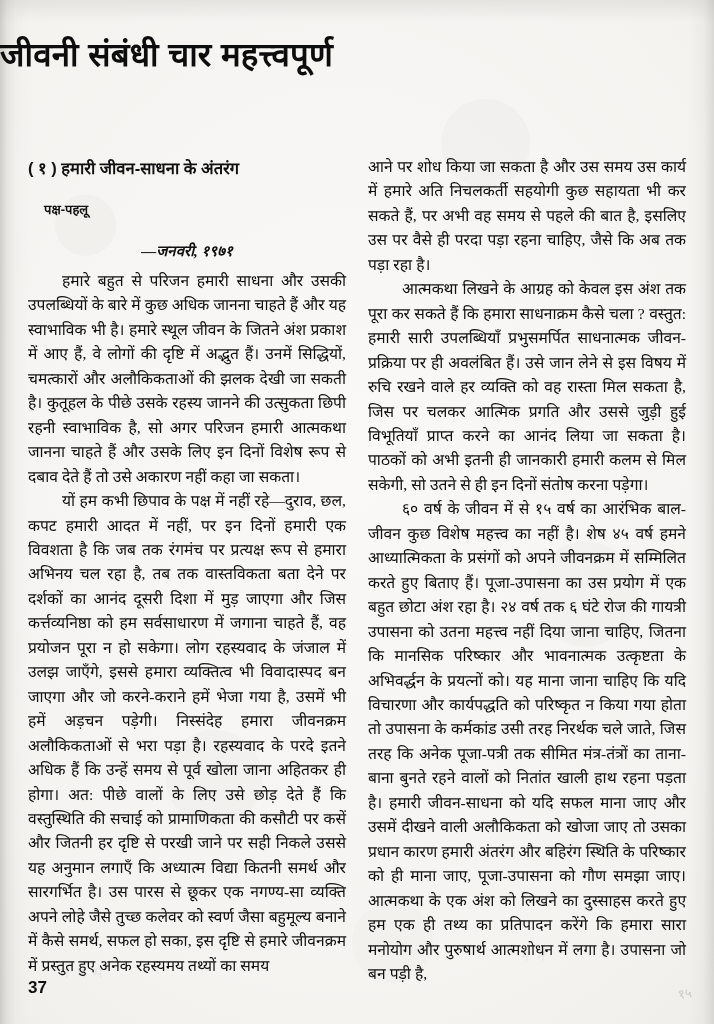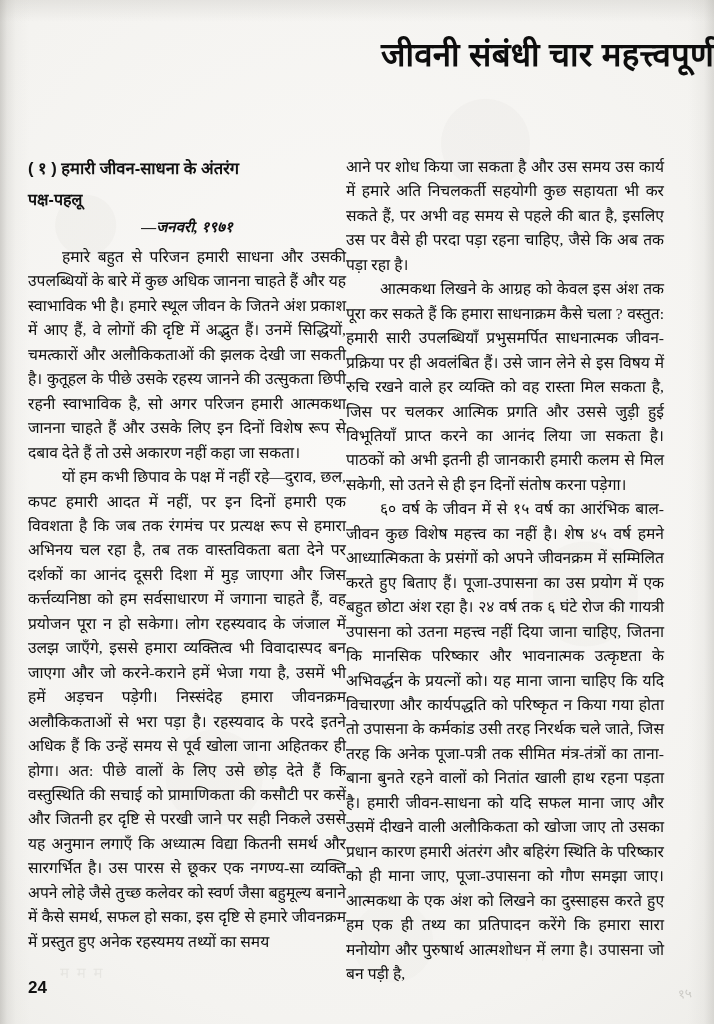--- a/index.html
+++ b/index.html
@@ -50,21 +50,21 @@
       radial-gradient(circle at 30% 76%, rgba(190,186,176,0.12) 0 48px, rgba(0,0,0,0) 49px),
       radial-gradient(circle at 55% 92%, rgba(195,191,181,0.10) 0 40px, rgba(0,0,0,0) 41px);
   }
 
   
   #title-block {
     position: absolute;
     left: 0;
     right: 0;
     top: 32px;
-    text-align: right;
+    text-align: left;
     z-index: 3;
   }
   .title-line {
     font-family: "Liberation Sans", "DejaVu Sans", sans-serif;
     font-weight: 700;
     font-size: 33px;
     line-height: 45px;
     color: #0d0d0d;
     letter-spacing: 0.2px;
     white-space: nowrap;
@@ -74,42 +74,43 @@
   }
 
   
   #columns {
     position: absolute;
     left: 28px;
     top: 155px;
     width: 658px;
     height: 790px;
     display: flex;
+    gap: 22px;
     z-index: 3;
   }
   .column {
     width: 318px;
     display: block;
   }
 
   .section-heading {
     font-family: "Liberation Sans", "DejaVu Sans", sans-serif;
     font-weight: 700;
     font-size: 16.5px;
     line-height: 26px;
     color: #111;
     margin: 0 0 6px 0;
   }
   .section-heading-2 {
     font-family: "Liberation Sans", "DejaVu Sans", sans-serif;
     font-weight: 700;
-    font-size: 16px;
+    font-size: 13px;
     line-height: 26px;
     color: #111;
-    margin: 0;
+    margin: 16px;
   }
   .byline {
     font-family: "Liberation Serif", "DejaVu Serif", serif;
     font-style: italic;
     font-weight: 600;
     font-size: 15px;
     line-height: 24px;
     text-align: center;
     color: #111;
     margin: 2px 0 6px 0;
@@ -191,16 +192,16 @@
     </div>
 
     <div class="column">
       <p class="body cont">आने पर शोध किया जा सकता है और उस समय उस कार्य में हमारे अति निचलकर्ती सहयोगी कुछ सहायता भी कर सकते हैं, पर अभी वह समय से पहले की बात है, इसलिए उस पर वैसे ही परदा पड़ा रहना चाहिए, जैसे कि अब तक पड़ा रहा है।</p>
       <p class="body">आत्मकथा लिखने के आग्रह को केवल इस अंश तक पूरा कर सकते हैं कि हमारा साधनाक्रम कैसे चला ? वस्तुत: हमारी सारी उपलब्धियाँ प्रभुसमर्पित साधनात्मक जीवन-प्रक्रिया पर ही अवलंबित हैं। उसे जान लेने से इस विषय में रुचि रखने वाले हर व्यक्ति को वह रास्ता मिल सकता है, जिस पर चलकर आत्मिक प्रगति और उससे जुड़ी हुई विभूतियाँ प्राप्त करने का आनंद लिया जा सकता है। पाठकों को अभी इतनी ही जानकारी हमारी कलम से मिल सकेगी, सो उतने से ही इन दिनों संतोष करना पड़ेगा।</p>
       <p class="body">६० वर्ष के जीवन में से १५ वर्ष का आरंभिक बाल-जीवन कुछ विशेष महत्त्व का नहीं है। शेष ४५ वर्ष हमने आध्यात्मिकता के प्रसंगों को अपने जीवनक्रम में सम्मिलित करते हुए बिताए हैं। पूजा-उपासना का उस प्रयोग में एक बहुत छोटा अंश रहा है। २४ वर्ष तक ६ घंटे रोज की गायत्री उपासना को उतना महत्त्व नहीं दिया जाना चाहिए, जितना कि मानसिक परिष्कार और भावनात्मक उत्कृष्टता के अभिवर्द्धन के प्रयत्नों को। यह माना जाना चाहिए कि यदि विचारणा और कार्यपद्धति को परिष्कृत न किया गया होता तो उपासना के कर्मकांड उसी तरह निरर्थक चले जाते, जिस तरह कि अनेक पूजा-पत्री तक सीमित मंत्र-तंत्रों का ताना-बाना बुनते रहने वालों को नितांत खाली हाथ रहना पड़ता है। हमारी जीवन-साधना को यदि सफल माना जाए और उसमें दीखने वाली अलौकिकता को खोजा जाए तो उसका प्रधान कारण हमारी अंतरंग और बहिरंग स्थिति के परिष्कार को ही माना जाए, पूजा-उपासना को गौण समझा जाए। आत्मकथा के एक अंश को लिखने का दुस्साहस करते हुए हम एक ही तथ्य का प्रतिपादन करेंगे कि हमारा सारा मनोयोग और पुरुषार्थ आत्मशोधन में लगा है। उपासना जो बन पड़ी है,</p>
     </div>
 
   </div>
 
-  <div id="page-number">24</div>
+  <div id="page-number">37</div>
   <div id="corner-mark">१५</div>
 
 </div>
 
 </body></html>

